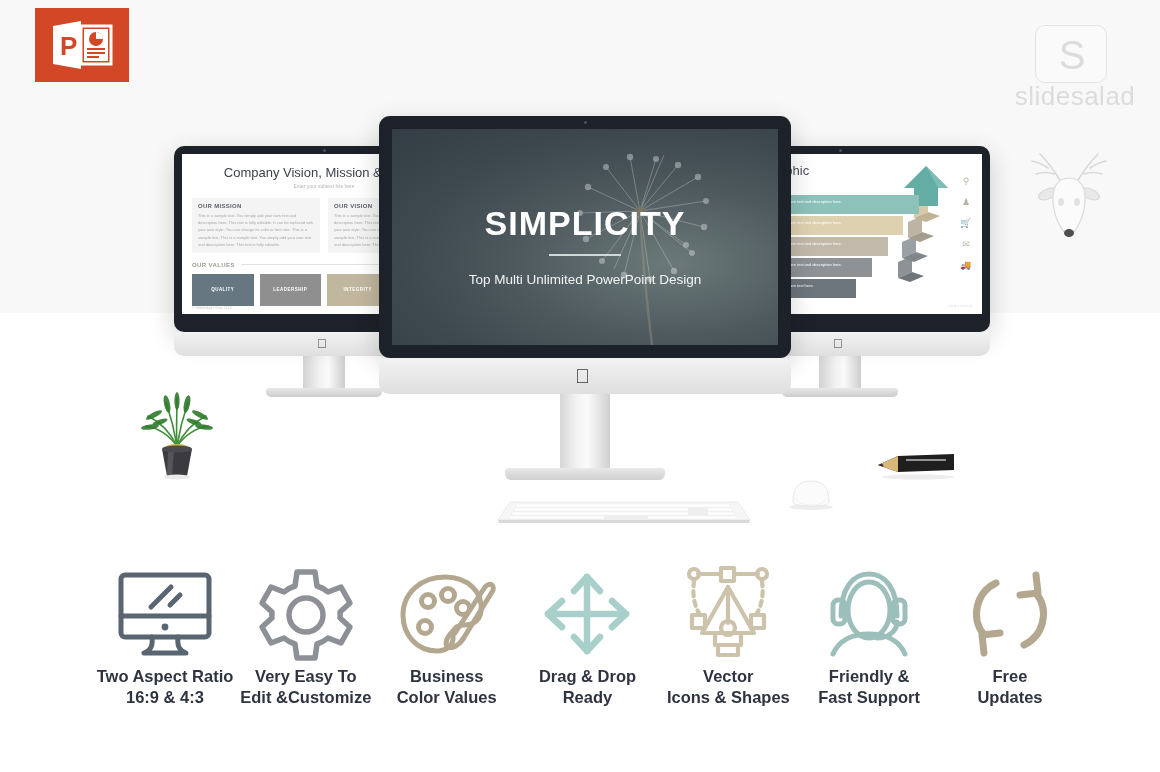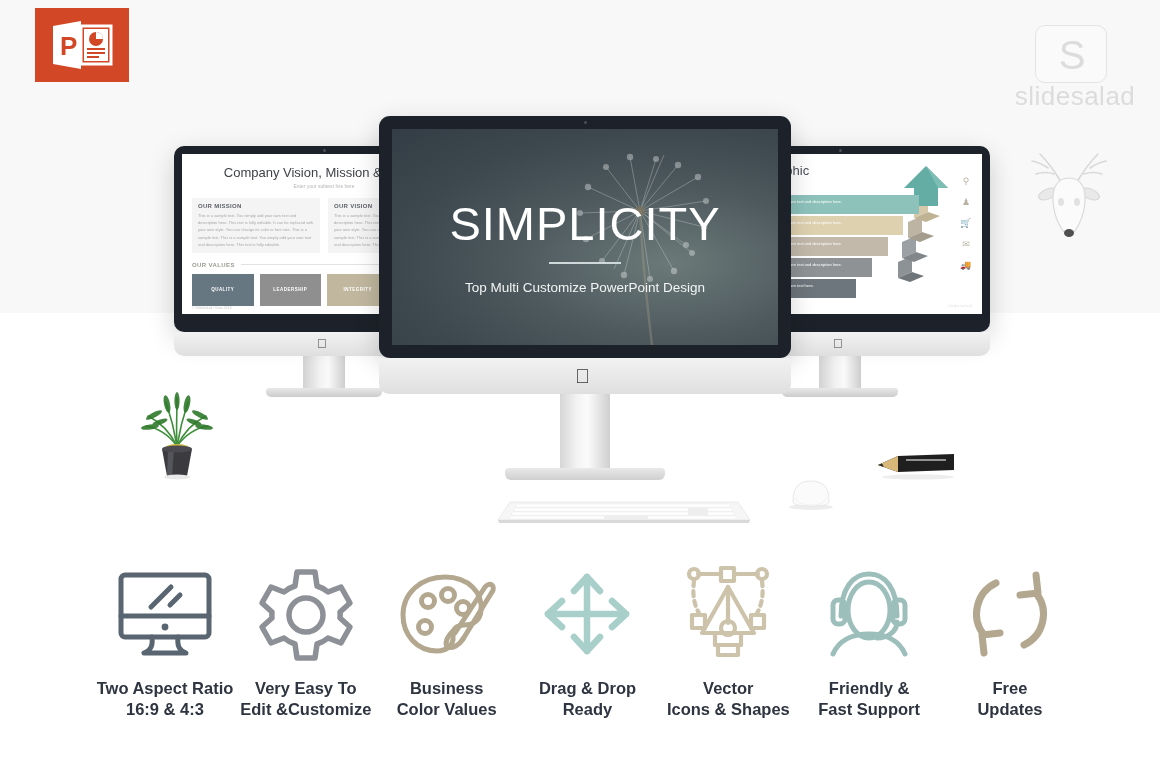--- a/index.html
+++ b/index.html
@@ -150,42 +150,42 @@
            letter-spacing: .6px; }
 
   
   .slide-center {
     width: 100%; height: 100%; position: relative;
     background: radial-gradient(ellipse at 72% 62%, #6b7a78 0%, #4f5a5f 38%, #3c474e 70%, #333d45 100%);
     display: flex; flex-direction: column; align-items: center; justify-content: center;
   }
   .dandelion { position: absolute; right: 20px; bottom: 0; width: 210px; height: 200px;
                opacity: .5; }
-  .cs-title { position: relative; font-size: 47px; color: #fff; font-weight: 400;
+  .cs-title { position: relative; font-size: 34px; color: #fff; font-weight: 700;
               letter-spacing: 1px; z-index: 2; margin-top: 21px; }
   .cs-rule { position: relative; width: 72px; height: 2px; background: #cfd9d9;
              margin: 11px 0 12px; z-index: 2; }
   .cs-sub { position: relative; font-size: 13.5px; color: #f2f4f4; font-weight: 400;
             z-index: 2; line-height: 1.75; text-align: center; }
 
   
   .plant { position: absolute; left: 138px; top: 388px; width: 78px; height: 92px; }
   .keyboard { position: absolute; left: 492px; top: 494px; width: 262px; height: 30px; }
   .mouse { position: absolute; left: 781px; top: 477px; width: 60px; height: 34px; }
   .pencil { position: absolute; left: 862px; top: 444px; width: 98px; height: 38px; }
 
   
   .features {
     position: absolute; left: 95px; top: 562px; width: 985px; height: 175px;
     display: flex; justify-content: space-between;
   }
   .feature { width: 140px; display: flex; flex-direction: column; align-items: center; }
   .feature .ficon { height: 104px; display: flex; align-items: center;
                     justify-content: center; }
-  .feature .flabel { margin-top: 12px; text-align: center; font-size: 16.5px;
+  .feature .flabel { text-align: center; font-size: 16.5px;
                      line-height: 1.25; color: #2e3440; font-weight: 700;
                      font-family: "Liberation Sans", sans-serif; }
 </style>
 </head>
 <body>
 
 <div id="page">
 
   <div class="top-band"></div>
 
@@ -360,21 +360,21 @@
               <circle cx="108" cy="14" r="3"></circle>
             <circle cx="130" cy="20" r="3.2"></circle>
               <circle cx="138" cy="100" r="3"></circle>
           </g>
           <path d="M92 66 C94 110 98 150 104 200" stroke="#b7a68c" stroke-width="2.4" fill="none" opacity=".6"></path>
           <circle cx="92" cy="66" r="5" fill="#9c7f52" opacity=".75"></circle>
         </svg>
         <div class="cs-title">SIMPLICITY</div>
         <div class="cs-rule"></div>
         <div class="cs-sub">
-          <div>Top Multi Customize PowerPoint Design</div>
+          <div>Top Multi Unlimited PowerPoint Design</div>
         </div>
       </div>
     </div>
     <div class="chin"></div>
     <div class="apple"></div>
     <div class="neck"></div>
     <div class="foot"></div>
   </div>
 
   <svg class="plant" viewBox="0 0 78 92">

